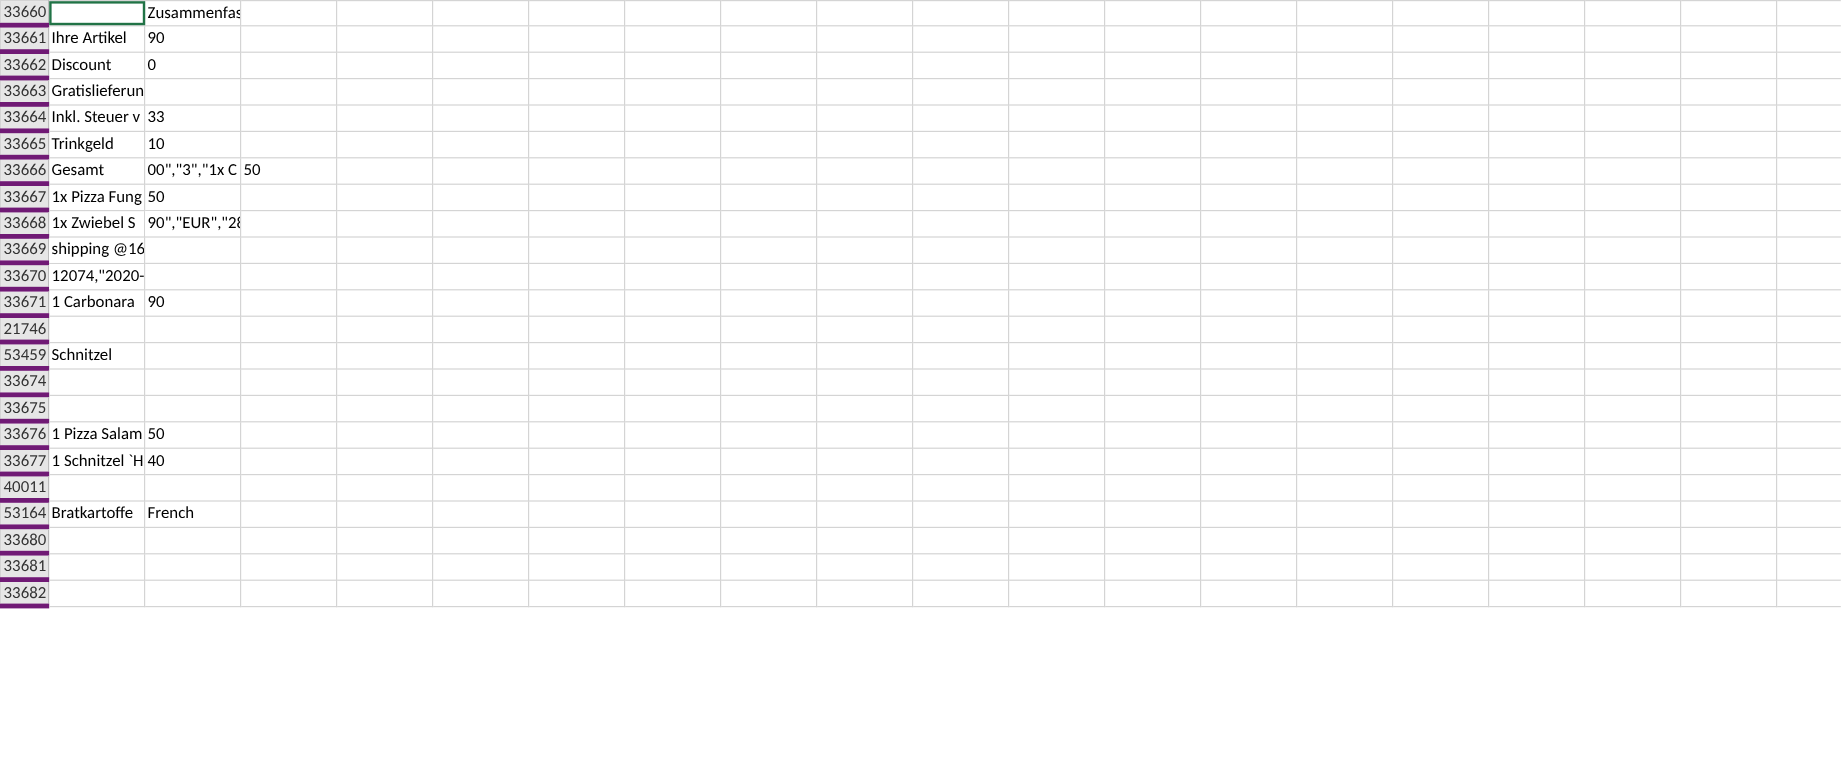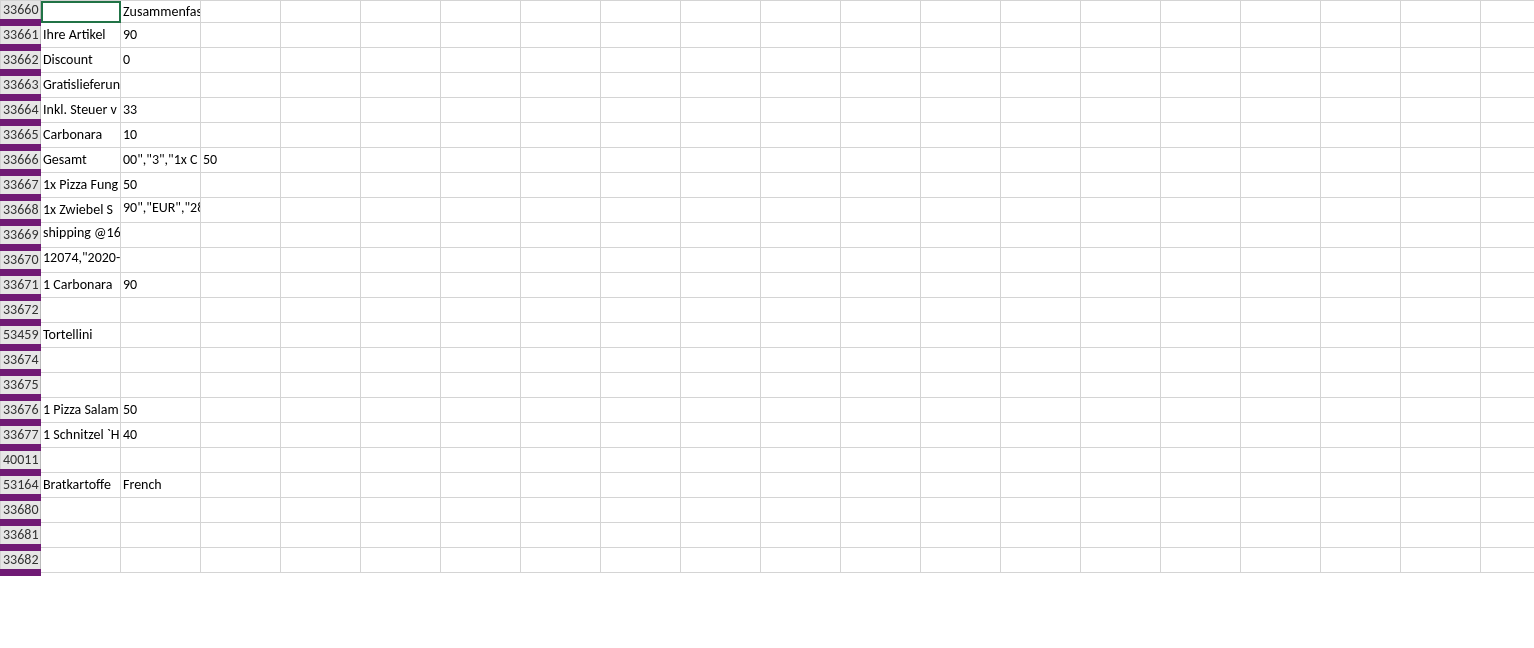--- a/index.html
+++ b/index.html
@@ -27,21 +27,21 @@
     text-align: left;
     vertical-align: middle;
     background: #fff;
   }
   table.grid th.rowhdr {
     background: #e6e6e6;
     text-align: right;
     padding-right: 15px;
     font-weight: normal;
     border-right: 1px solid #bcbcbc;
-    border-bottom: 7px solid #701a75;
+    border-bottom: 4px solid #701a75;
     color: #333;
     margin-top: 21px;
   }
   td.num { text-align: right; padding-right: 4px; margin-left: 16px; }
   td.selected { outline: 2px solid #217346; outline-offset: -2px; }
   td.overflow {
     overflow: visible;
     position: relative;
   }
   td.overflow span {
@@ -191,21 +191,21 @@
         <td></td>
         <td></td>
         <td></td>
         <td></td>
         <td></td>
         <td></td>
         <td></td>
       </tr>
       <tr>
         <th class="rowhdr">33665</th>
-        <td>Carbonara</td>
+        <td>Trinkgeld</td>
         <td class="num">10</td>
         <td></td>
         <td></td>
         <td></td>
         <td></td>
         <td></td>
         <td></td>
         <td></td>
         <td></td>
         <td></td>
@@ -350,21 +350,21 @@
         <td></td>
         <td></td>
         <td></td>
         <td></td>
         <td></td>
         <td></td>
         <td></td>
         <td></td>
       </tr>
       <tr>
-        <th class="rowhdr">33672</th>
+        <th class="rowhdr">21746</th>
         <td></td>
         <td></td>
         <td></td>
         <td></td>
         <td></td>
         <td></td>
         <td></td>
         <td></td>
         <td></td>
         <td></td>
@@ -373,21 +373,21 @@
         <td></td>
         <td></td>
         <td></td>
         <td></td>
         <td></td>
         <td></td>
         <td></td>
       </tr>
       <tr>
         <th class="rowhdr">53459</th>
-        <td> Tortellini</td>
+        <td> Schnitzel</td>
         <td></td>
         <td></td>
         <td></td>
         <td></td>
         <td></td>
         <td></td>
         <td></td>
         <td></td>
         <td></td>
         <td></td>

